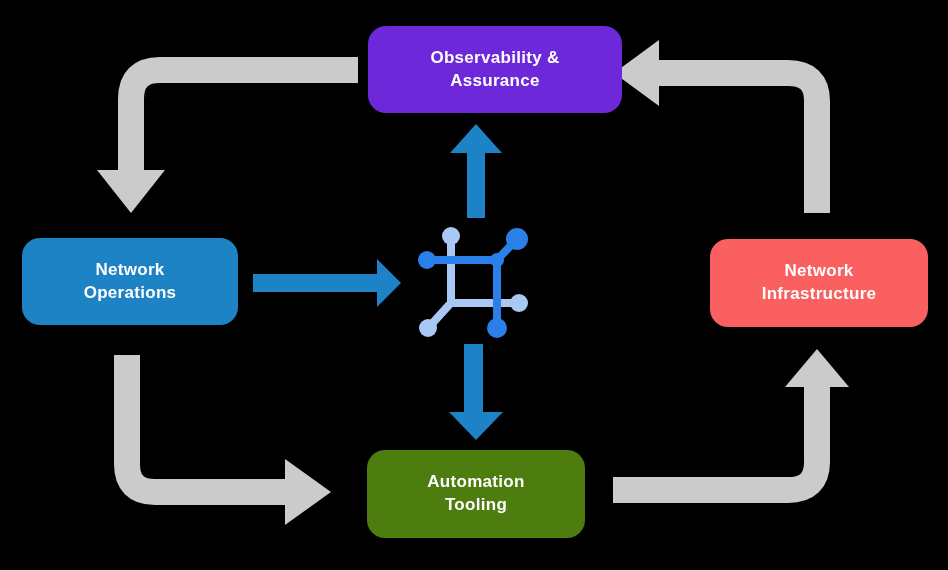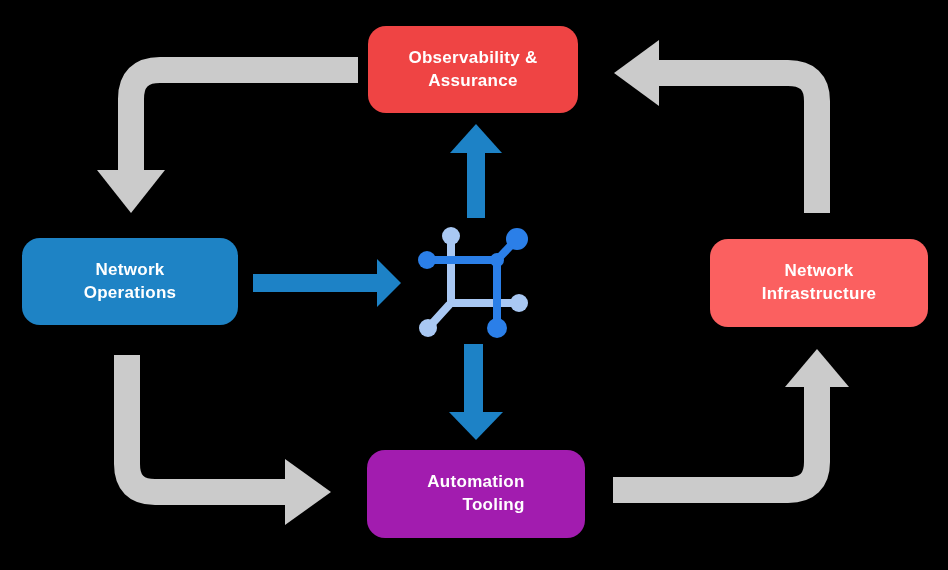--- a/index.html
+++ b/index.html
@@ -23,24 +23,24 @@
     border-radius:18px;
     display:flex;align-items:center;justify-content:center;
     text-align:center;
     color:#ffffff;
     font-weight:700;
     font-size:17px;
     line-height:1.35;
     letter-spacing:.3px;
     white-space:pre-line;
   }
-  #node-observability{left:368px;top:26px;width:210px;height:87px;background:#ef4444;}
+  #node-observability{left:368px;top:26px;width:254px;height:87px;background:#6d28d9;}
   #node-operations{left:22px;top:238px;width:216px;height:87px;background:#1e83c5;}
   #node-infrastructure{left:710px;top:239px;width:218px;height:88px;background:#fb6060;}
-  #node-automation{left:367px;top:450px;width:218px;height:88px;background:#a21caf;text-align:right;}
+  #node-automation{left:367px;top:450px;width:218px;height:88px;background:#4d7c0f;}
 </style>
 </head>
 <body>
 
 <div id="canvas">
 
   <svg id="arrow-layer" width="948" height="570" viewBox="0 0 948 570">
 
     <g>
       <path class="gray-line" d="M358,70 H160 Q131,70 131,99 V172"></path>

